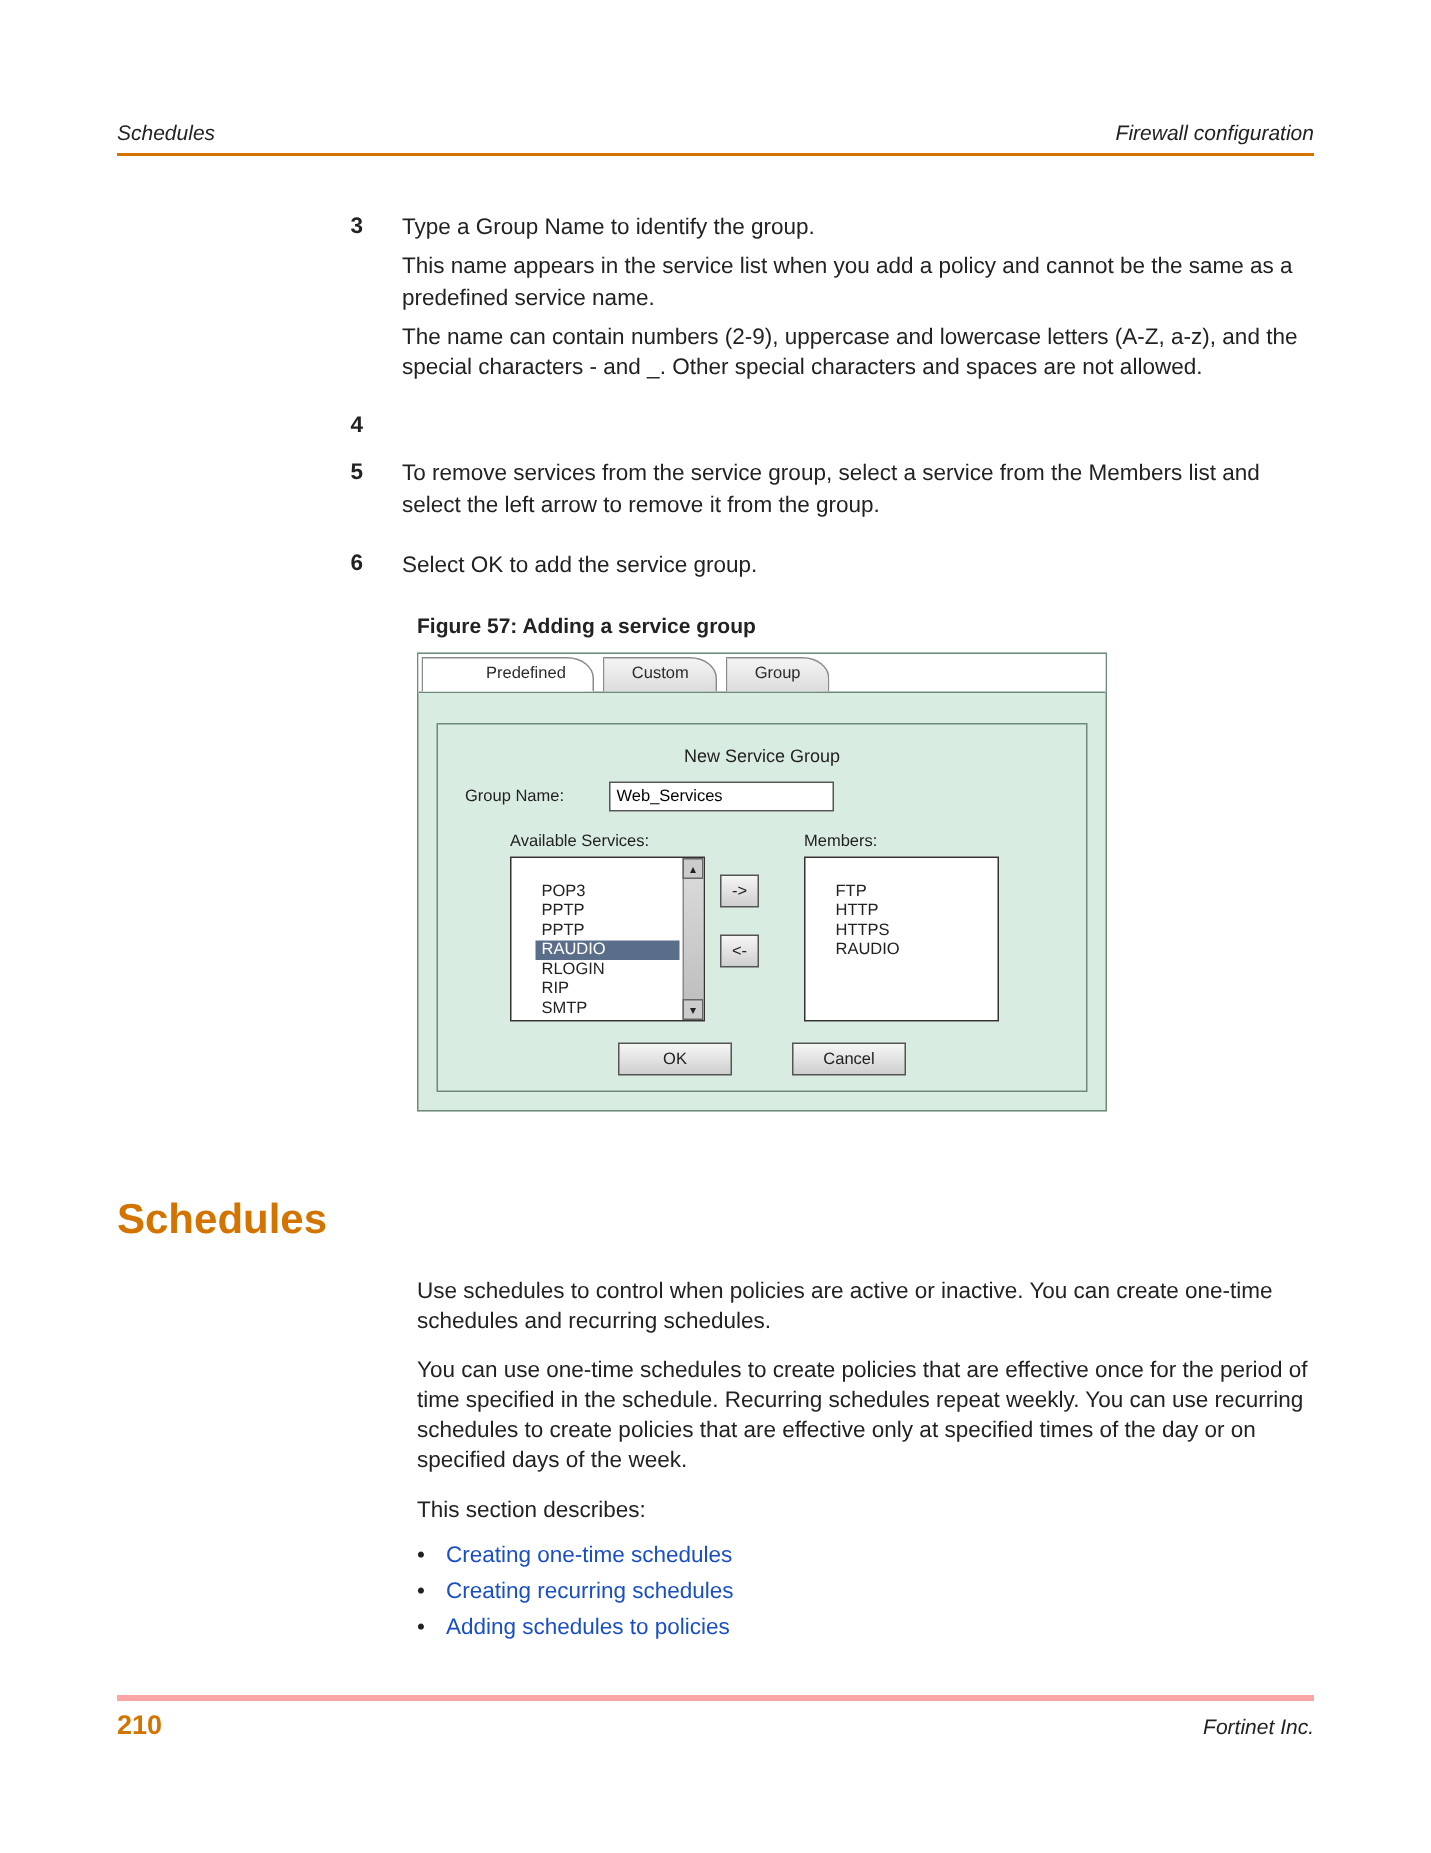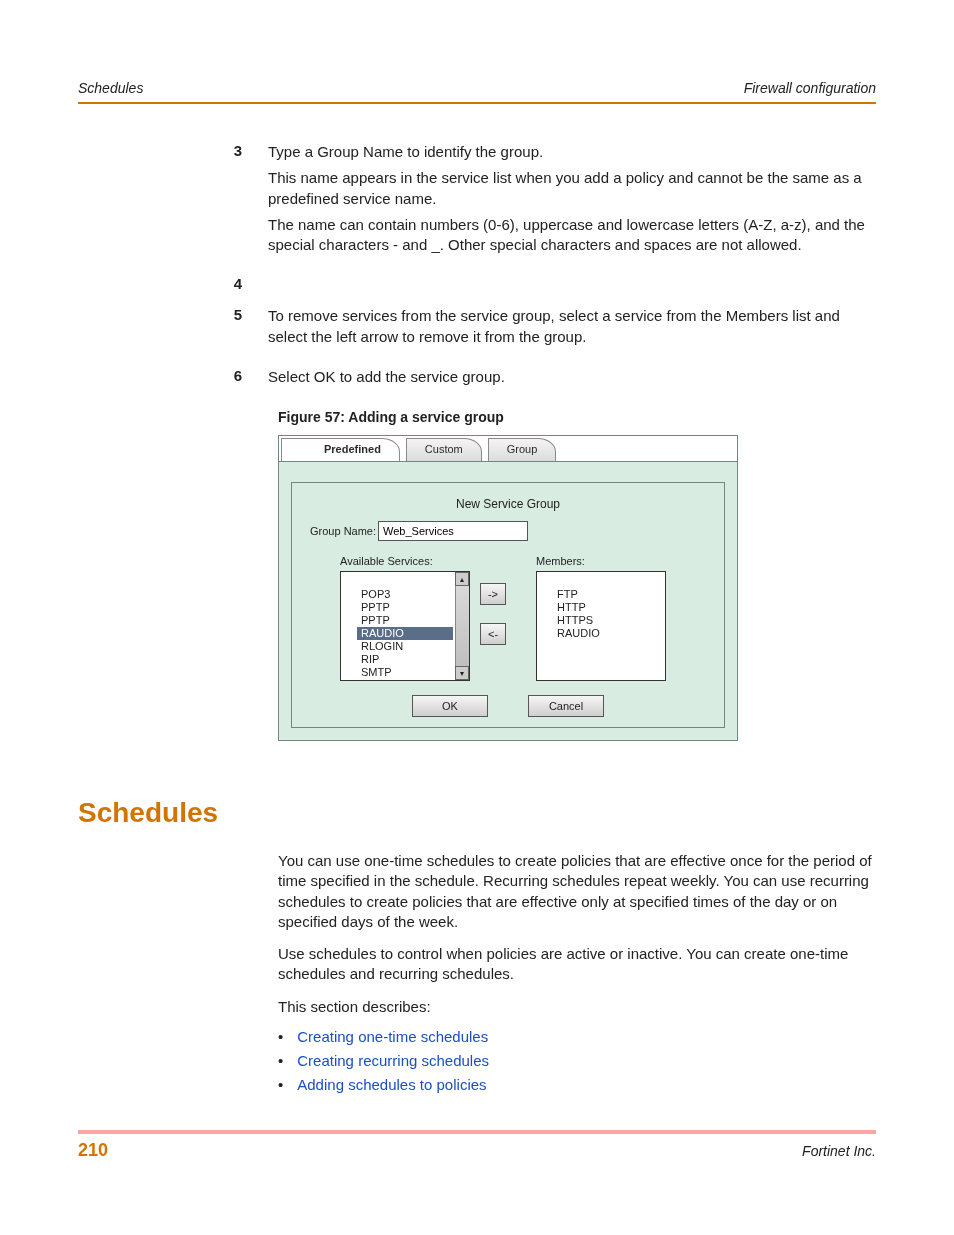--- a/index.html
+++ b/index.html
@@ -17,27 +17,27 @@
   .step-num { width: 190px; text-align: right; padding-right: 26px; font-weight: bold; font-size: 15px; }
   .step-body { flex: 1; font-size: 15px; line-height: 1.35; }
   .step-body p { margin-bottom: 6px; }
 
   .fig-caption { margin-left: 200px; font-weight: bold; font-size: 14px; margin-top: 16px; margin-bottom: 10px; }
 
   
   .shot { margin-left: 200px; width: 460px; border: 1px solid #6e8a7b; background: #d9ece2; font-family: Verdana, Geneva, sans-serif; font-size: 11px; }
   .tabrow { display: flex; align-items: flex-end; gap: 6px; padding: 2px 2px 0 2px; background: #fff; border-bottom: 1px solid #6e8a7b; }
   .tab { position: relative; padding: 4px 18px 6px; font-size: 11px; color: #2b2b2b; border: 1px solid #8a8a8a; border-bottom: none; border-top-right-radius: 18px 14px; background: #eee; }
-  .tab.active { font-weight: bold; background: #fff; padding-left: 42px; }
+  .tab.active { font-weight: normal; background: #fff; padding-left: 42px; }
   .tabrow .tab:not(.active) { background: linear-gradient(#f4f4f4, #dcdcdc); }
 
   .panel-outer { padding: 20px 12px 12px; }
   .panel { border: 1px solid #6e8a7b; background: #d9ece2; padding: 14px 18px 10px; }
   .panel-title { text-align: center; font-size: 12px; margin-bottom: 10px; }
-  .name-row { display: flex; align-items: center; gap: 2px; margin-bottom: 14px; }
+  .name-row { display: flex; align-items: center; gap: 30px; margin-bottom: 14px; }
   .name-row label { font-size: 11px; }
   .name-row input { width: 150px; height: 20px; border: 1px solid #555; padding: 0 4px; font-size: 11px; background: #fff; }
 
   .lists { display: flex; align-items: flex-start; gap: 10px; margin-bottom: 14px; padding-left: 10px; }
   .col { display: flex; flex-direction: column; padding-left: 20px; }
   .col .hdr { font-size: 11px; margin-bottom: 4px; }
   .listbox { width: 130px; height: 110px; border: 1px solid #333; background: #fff; overflow: hidden; position: relative; font-family: Verdana, sans-serif; }
   .listbox .scrollshade { position: absolute; right: 0; top: 0; bottom: 0; width: 14px; background: linear-gradient(#ddd,#bbb); border-left: 1px solid #888; }
   .listbox .sbbtn { position: absolute; right: 0; width: 14px; height: 14px; background: #ccc; border: 1px solid #666; display:flex; align-items:center; justify-content:center; font-size:8px; }
   .listbox .sbbtn.up { top: 0; }
@@ -76,21 +76,21 @@
       <span>Schedules</span>
       <span>Firewall configuration</span>
     </div>
 
     <div class="steps">
       <div class="step">
         <div class="step-num">3</div>
         <div class="step-body">
           <p>Type a Group Name to identify the group.</p>
           <p>This name appears in the service list when you add a policy and cannot be the same as a predefined service name.</p>
-          <p>The name can contain numbers (0-6), uppercase and lowercase letters (A-Z, a-z), and the special characters - and _. Other special characters and spaces are not allowed.</p>
+          <p>The name can contain numbers (2-9), uppercase and lowercase letters (A-Z, a-z), and the special characters - and _. Other special characters and spaces are not allowed.</p>
         </div>
       </div>
       <div class="step">
         <div class="step-num">4</div>
       </div>
       <div class="step">
         <div class="step-num">5</div>
         <div class="step-body">
           <p>To remove services from the service group, select a service from the Members list and select the left arrow to remove it from the group.</p>
         </div>
@@ -157,22 +157,22 @@
             <div class="okbtn">OK</div>
             <div class="cancelbtn">Cancel</div>
           </div>
         </div>
       </div>
     </div>
 
     <h1 class="section">Schedules</h1>
 
     <div class="prose">
+      <p>Use schedules to control when policies are active or inactive. You can create one-time schedules and recurring schedules.</p>
       <p>You can use one-time schedules to create policies that are effective once for the period of time specified in the schedule. Recurring schedules repeat weekly. You can use recurring schedules to create policies that are effective only at specified times of the day or on specified days of the week.</p>
-      <p>Use schedules to control when policies are active or inactive. You can create one-time schedules and recurring schedules.</p>
       <p class="tight">This section describes:</p>
     </div>
 
     <ul class="links">
       <li><a href="#">Creating one-time schedules</a></li>
       <li><a href="#">Creating recurring schedules</a></li>
       <li><a href="#">Adding schedules to policies</a></li>
     </ul>
 
   </div>

